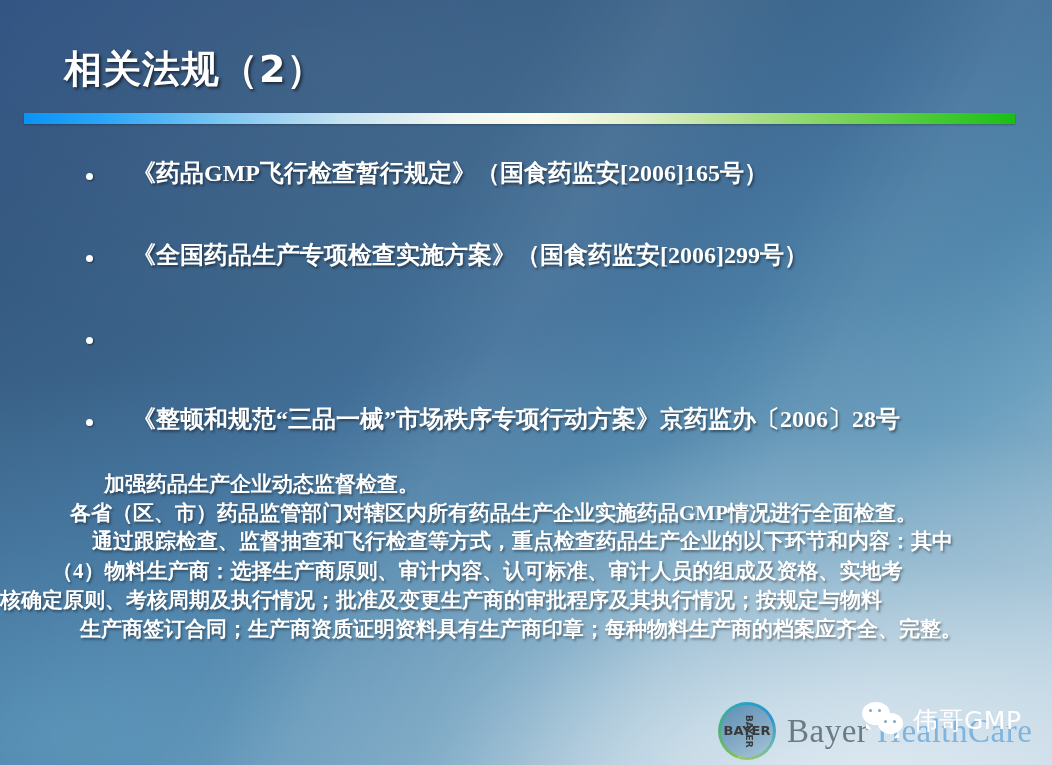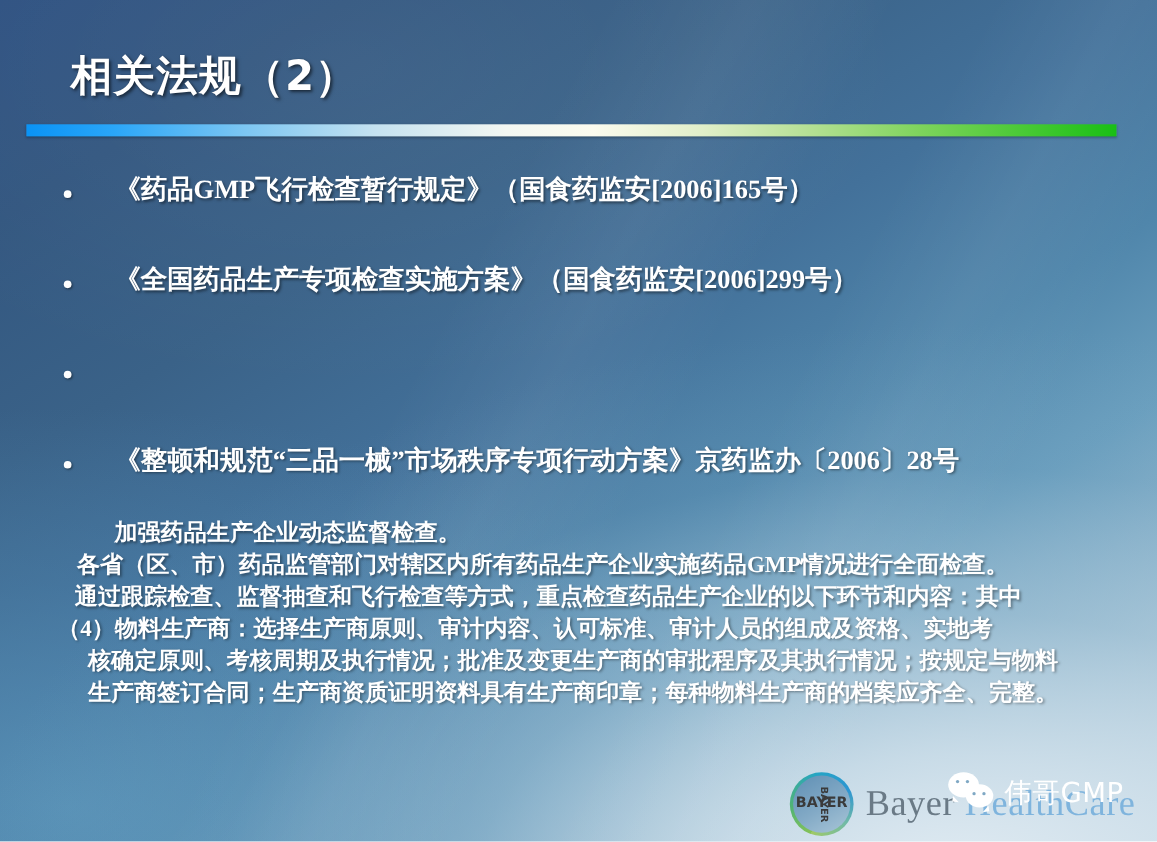--- a/index.html
+++ b/index.html
@@ -73,20 +73,21 @@
   
   .bullets {
     position: absolute;
     left: 0;
     top: 156px;
     width: 1052px;
   }
   .bullet-row {
     position: relative;
     height: 82px;
+    margin-left: 28px;
   }
   .bullet-dot {
     position: absolute;
     left: 58px;
     top: 17px;
     width: 7px;
     height: 7px;
     border-radius: 50%;
     background: #ffffff;
     box-shadow: 1px 1px 2px rgba(0,0,0,0.45);
@@ -116,25 +117,25 @@
     font-weight: bold;
     color: #ffffff;
     white-space: nowrap;
     text-shadow: 1.5px 1.5px 2.5px rgba(0,0,0,0.40);
     line-height: 29px;
   }
 
   #para-a { top: 470px; }
   #para-a .l1 { padding-left: 104px; }
   #para-a .l2 { padding-left: 70px; }
-  #para-a .l3 { padding-left: 68px; }
+  #para-a .l3 { padding-left: 92px; font-family: Liberation Mono, monospace; }
 
   #para-b { top: 557px; }
   #para-b .l1 { padding-left: 52px; }
-  #para-b .l2 { padding-left: 80px; }
+  #para-b .l2 { }
   #para-b .l3 { padding-left: 80px; }
 
   
   .bayer-logo {
     position: absolute;
     left: 718px;
     top: 702px;
     width: 58px;
     height: 58px;
   }

